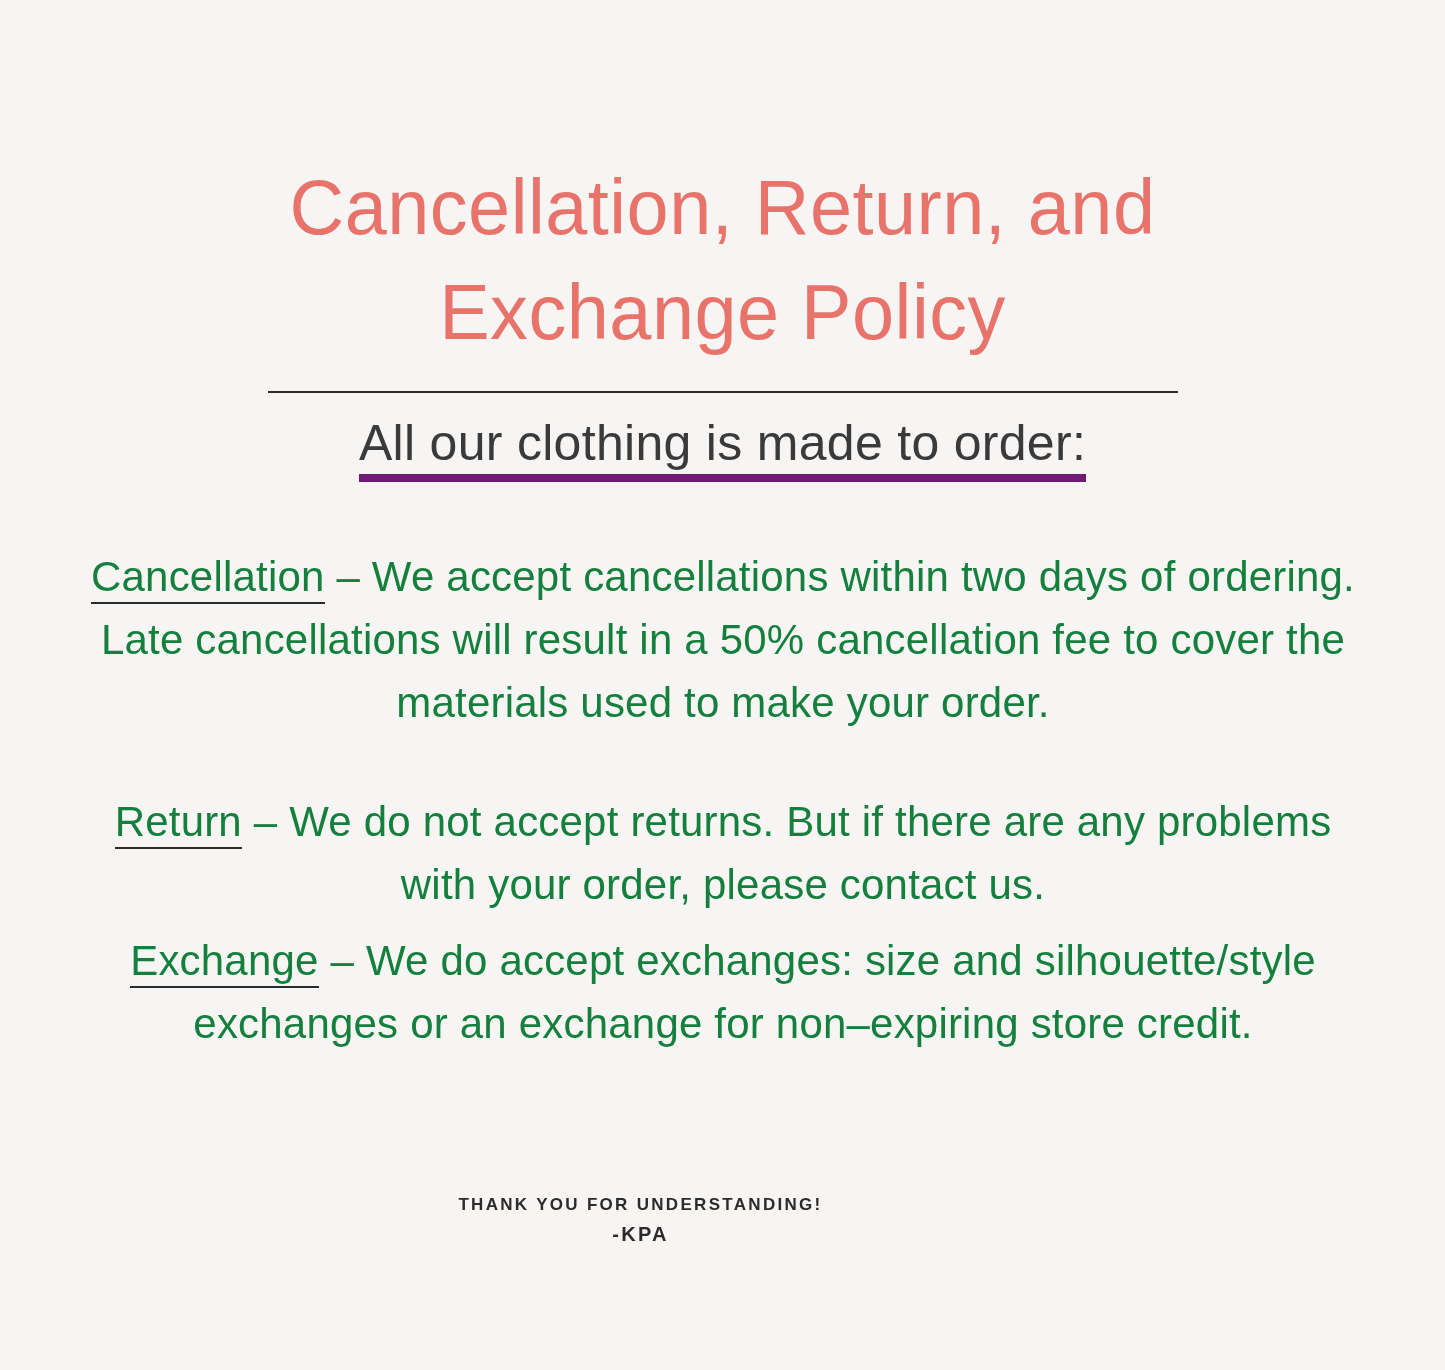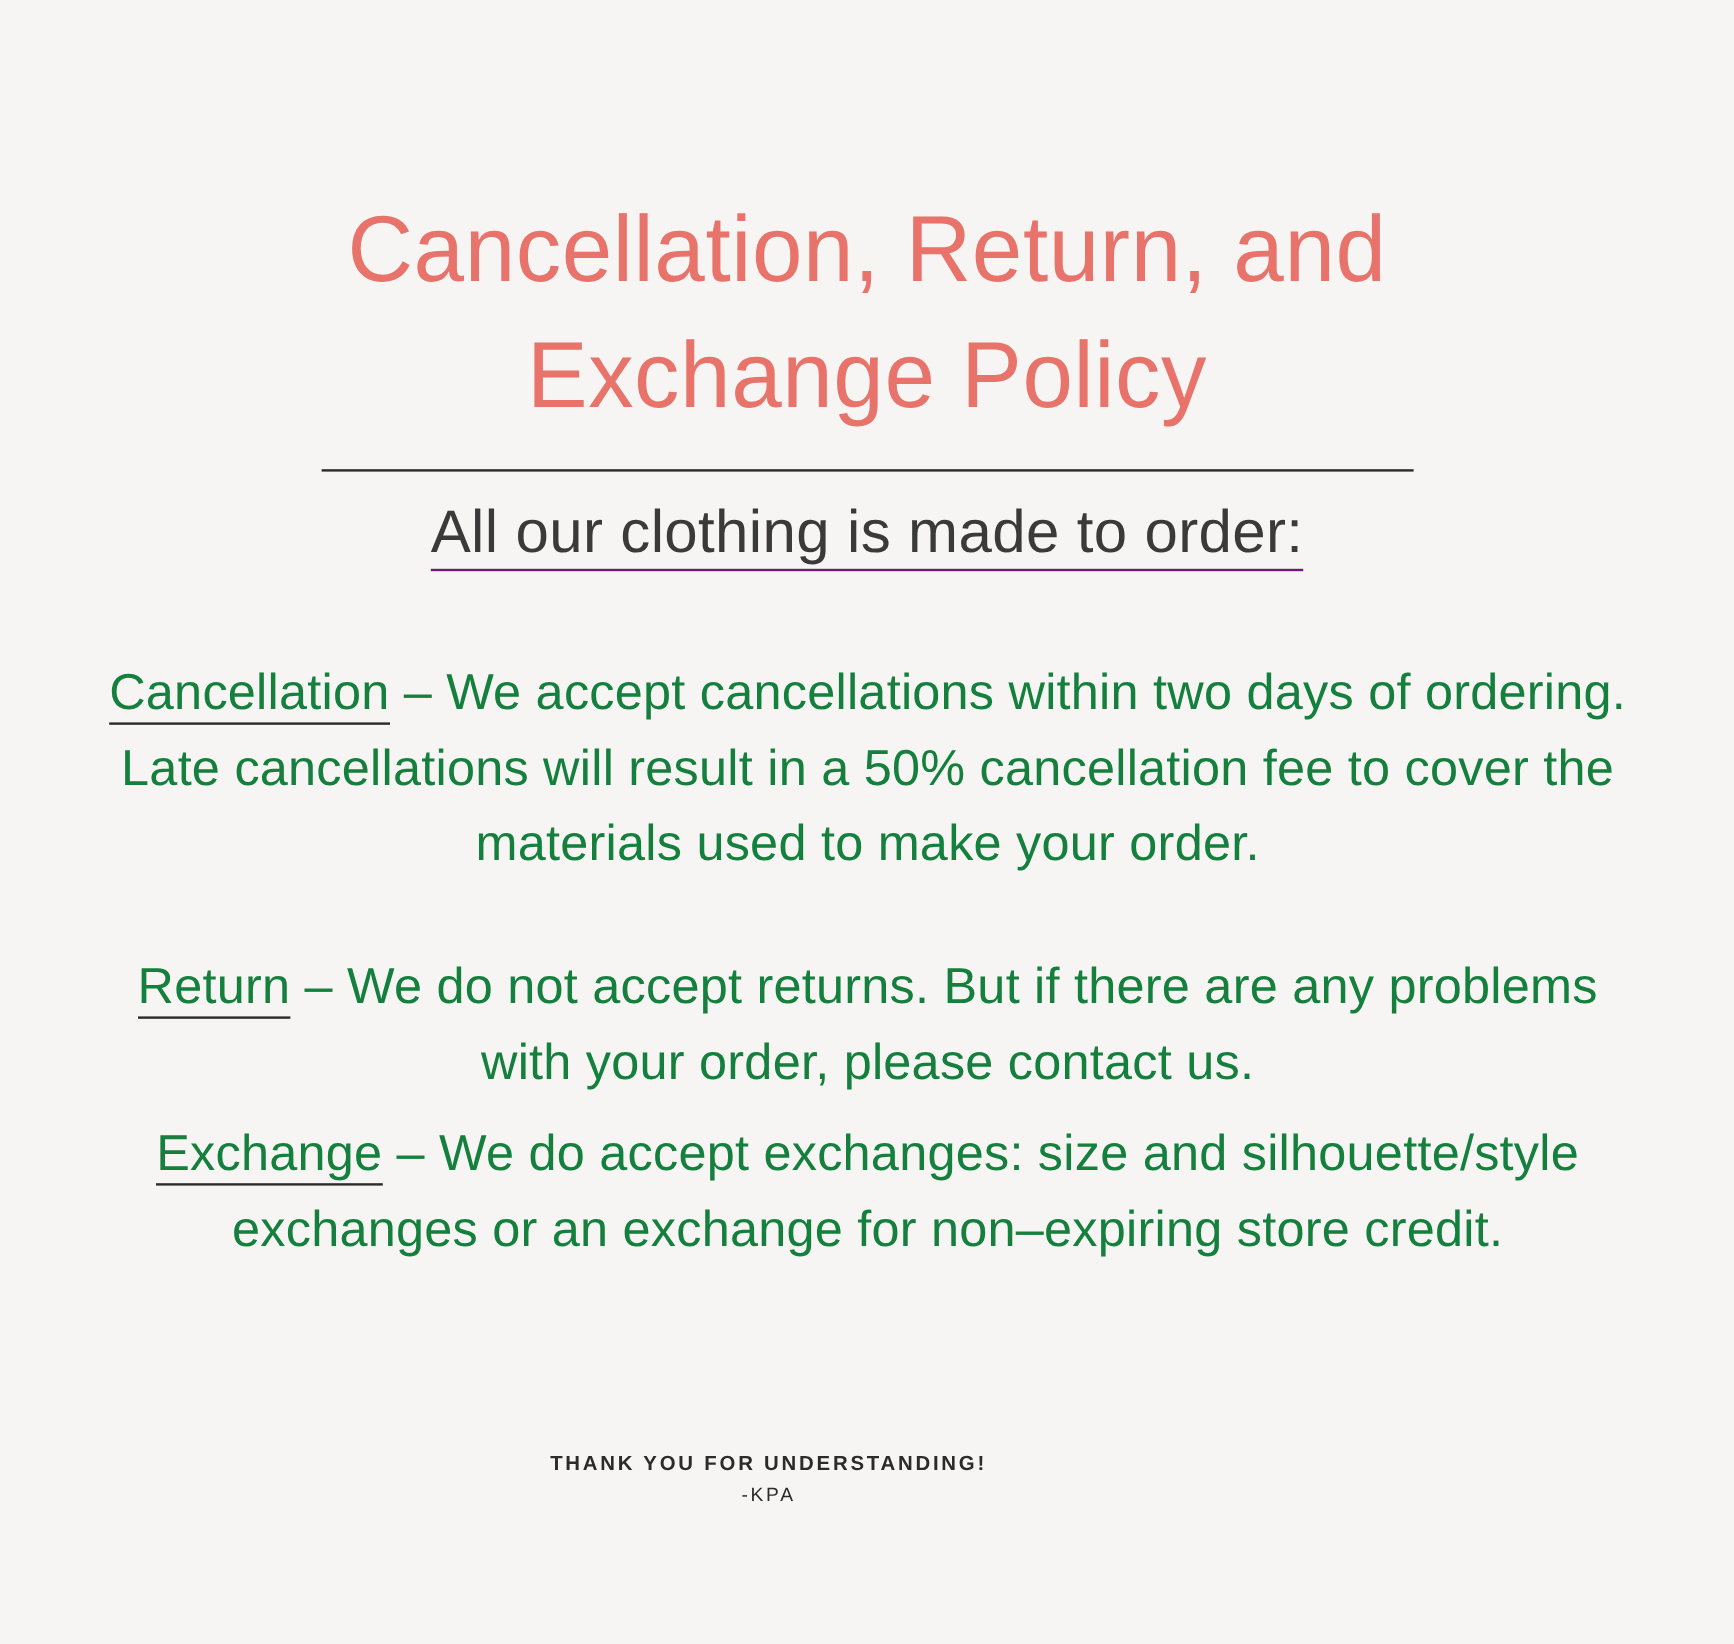--- a/index.html
+++ b/index.html
@@ -51,21 +51,21 @@
     left: 120px;
     width: 1205px;
     text-align: center;
     color: #3a3a3a;
     font-weight: 300;
     font-size: 50px;
     line-height: 1.25;
     letter-spacing: 0.3px;
   }
   .subtitle .u {
-    border-bottom: 2px solid #701a75;
+    border-bottom: 8px solid #701a75;
     padding-bottom: 3px;
   }
 
   .body-block {
     position: absolute;
     left: 78px;
     width: 1290px;
     text-align: center;
     color: #15803d;
     font-weight: 300;
@@ -82,31 +82,30 @@
   #block-return       { top: 790px; }
   #block-exchange     { top: 929px; }
 
   .footer {
     position: absolute;
     top: 1195px;
     left: 0;
     width: 1281px;
     text-align: center;
     color: #2b2b2b;
-    margin-top: 15px;
   }
   .footer .line1 {
     font-size: 17px;
     font-weight: 700;
     letter-spacing: 2.3px;
   }
   .footer .line2 {
     margin-top: 8px;
-    font-size: 16px;
-    font-weight: 400;
+    font-size: 20px;
+    font-weight: 700;
     letter-spacing: 2.3px;
   }
 </style>
 </head>
 <body>
 
 <div class="page">
 
   <div class="title">Cancellation, Return, and Exchange Policy</div>
 

